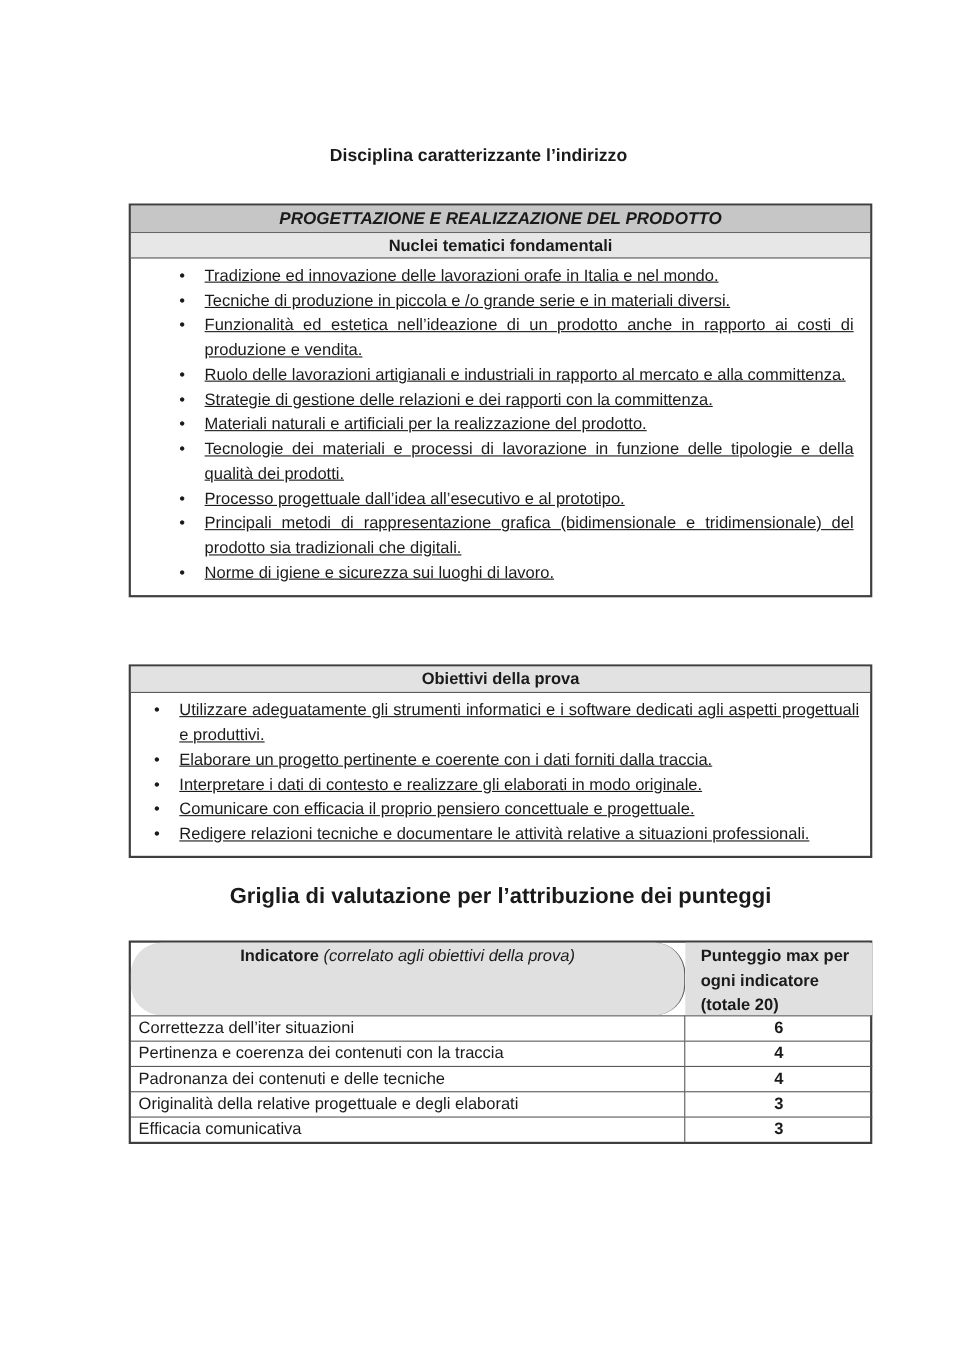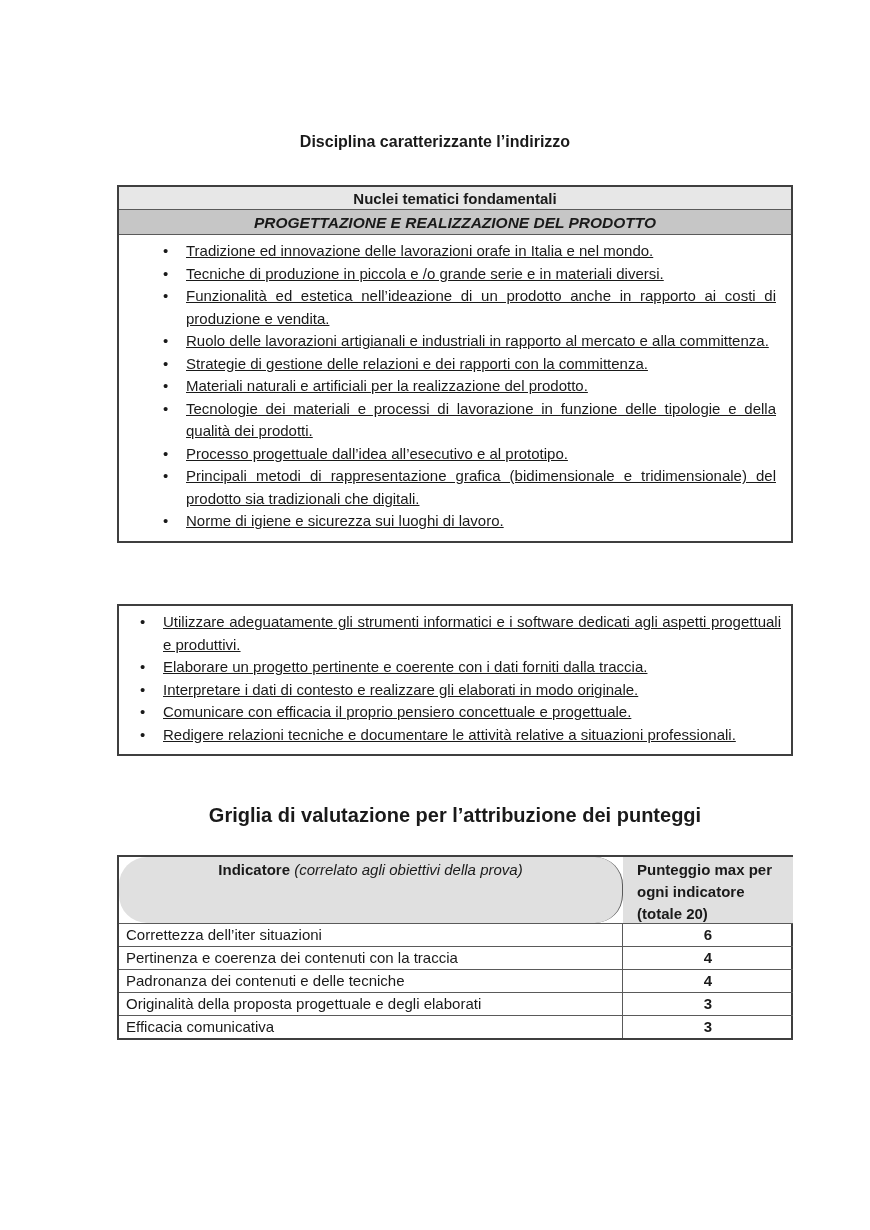--- a/index.html
+++ b/index.html
@@ -95,22 +95,22 @@
   .row-score { text-align: center; font-weight: bold; }
 </style>
 </head>
 <body>
 
 <div class="page">
 
   <div class="doc-title">Disciplina caratterizzante l’indirizzo</div>
 
   <div class="tbl tbl-nuclei">
+    <div class="band band-main" style="background-color: rgb(198, 198, 198);">PROGETTAZIONE E REALIZZAZIONE DEL PRODOTTO</div>
     <div class="band band-sub" style="background-color: rgb(231, 231, 231);">Nuclei tematici fondamentali</div>
-    <div class="band band-main" style="background-color: rgb(198, 198, 198);">PROGETTAZIONE E REALIZZAZIONE DEL PRODOTTO</div>
     <div class="bullets bullets-wide">
       <div class="li">
           <span class="marker">•</span>
           <span class="txt">Tradizione ed innovazione delle lavorazioni orafe in Italia e nel mondo.</span>
         </div>
       <div class="li">
           <span class="marker">•</span>
           <span class="txt">Tecniche di produzione in piccola e /o grande serie e in materiali diversi.</span>
         </div>
       <div class="li">
@@ -142,20 +142,21 @@
           <span class="txt">Principali metodi di rappresentazione grafica (bidimensionale e tridimensionale) del prodotto sia tradizionali che digitali.</span>
         </div>
       <div class="li">
           <span class="marker">•</span>
           <span class="txt">Norme di igiene e sicurezza sui luoghi di lavoro.</span>
         </div>
     </div>
   </div>
 
   <div class="tbl tbl-obiettivi">
+    <div class="band band-single" style="background-color: rgb(226, 226, 226);">Obiettivi della prova</div>
     <div class="bullets bullets-narrow">
       <div class="li">
           <span class="marker">•</span>
           <span class="txt">Utilizzare adeguatamente gli strumenti informatici e i software dedicati agli aspetti progettuali e produttivi.</span>
         </div>
       <div class="li">
           <span class="marker">•</span>
           <span class="txt">Elaborare un progetto pertinente e coerente con i dati forniti dalla traccia.</span>
         </div>
       <div class="li">
@@ -185,21 +186,21 @@
 
       <div class="cell left row-label">Correttezza dell’iter situazioni</div>
       <div class="cell row-score">6</div>
 
       <div class="cell left row-label">Pertinenza e coerenza dei contenuti con la traccia</div>
       <div class="cell row-score">4</div>
 
       <div class="cell left row-label">Padronanza dei contenuti e delle tecniche</div>
       <div class="cell row-score">4</div>
 
-      <div class="cell left row-label">Originalità della proposta progettuale e degli elaborati</div>
+      <div class="cell left row-label">Originalità della relative progettuale e degli elaborati</div>
       <div class="cell row-score">3</div>
 
       <div class="cell left row-label">Efficacia comunicativa</div>
       <div class="cell row-score">3</div>
     </div>
   </div>
 
 </div>
 
 </body></html>

